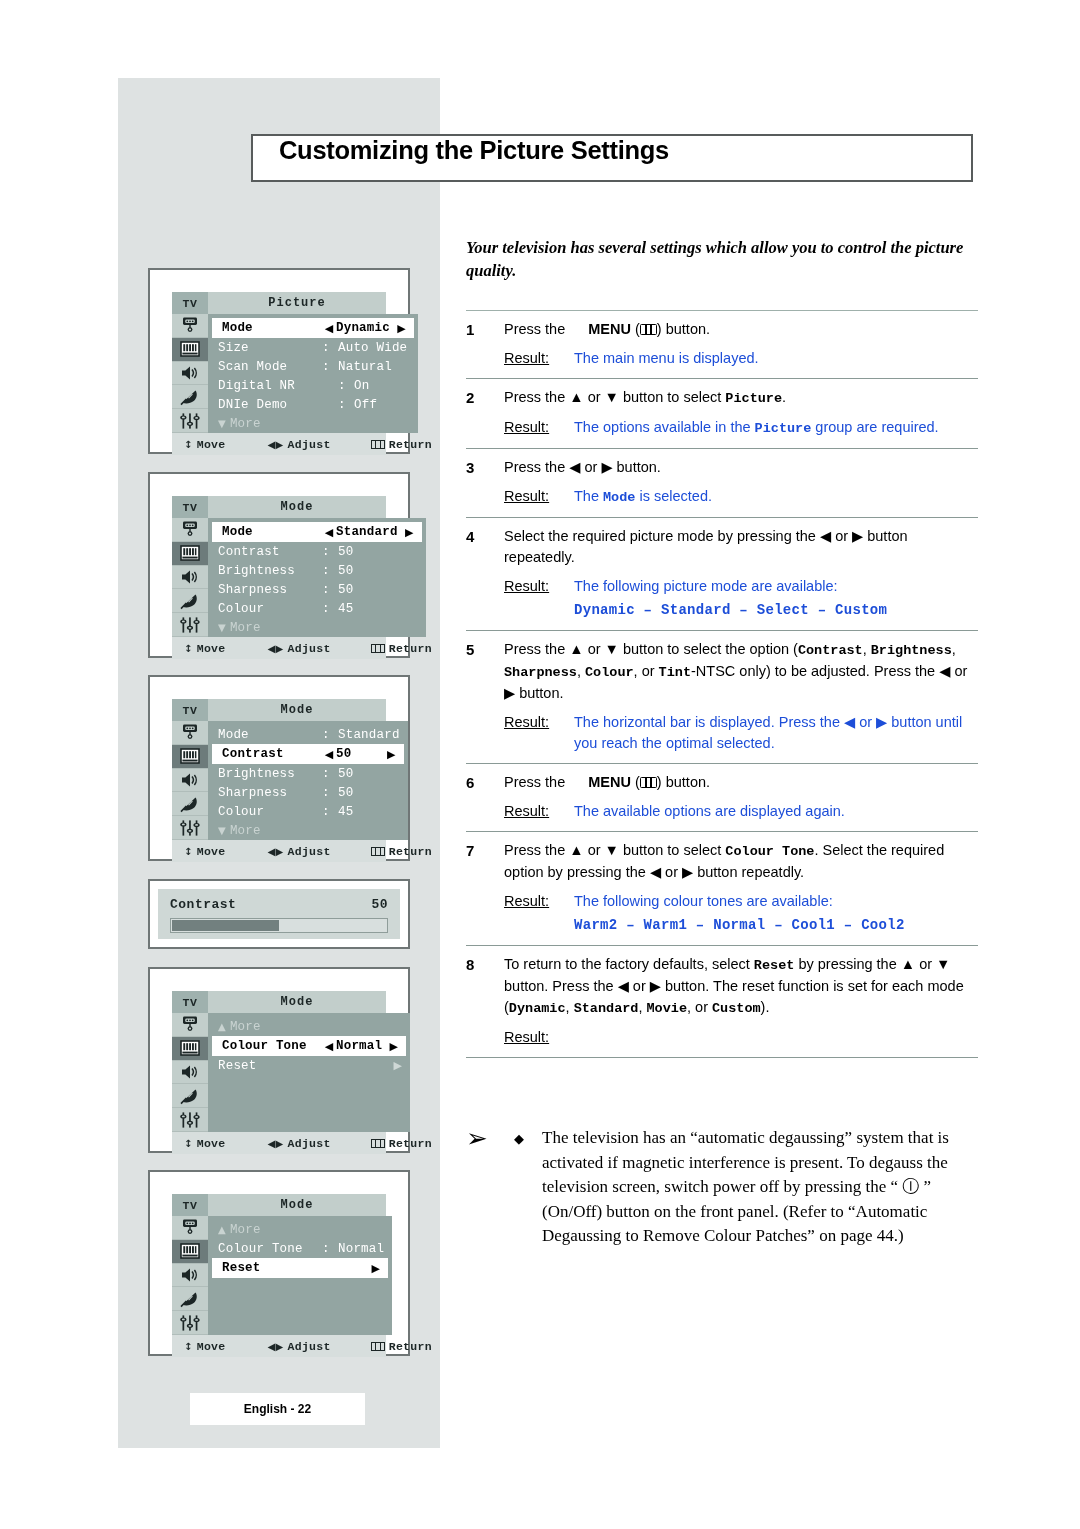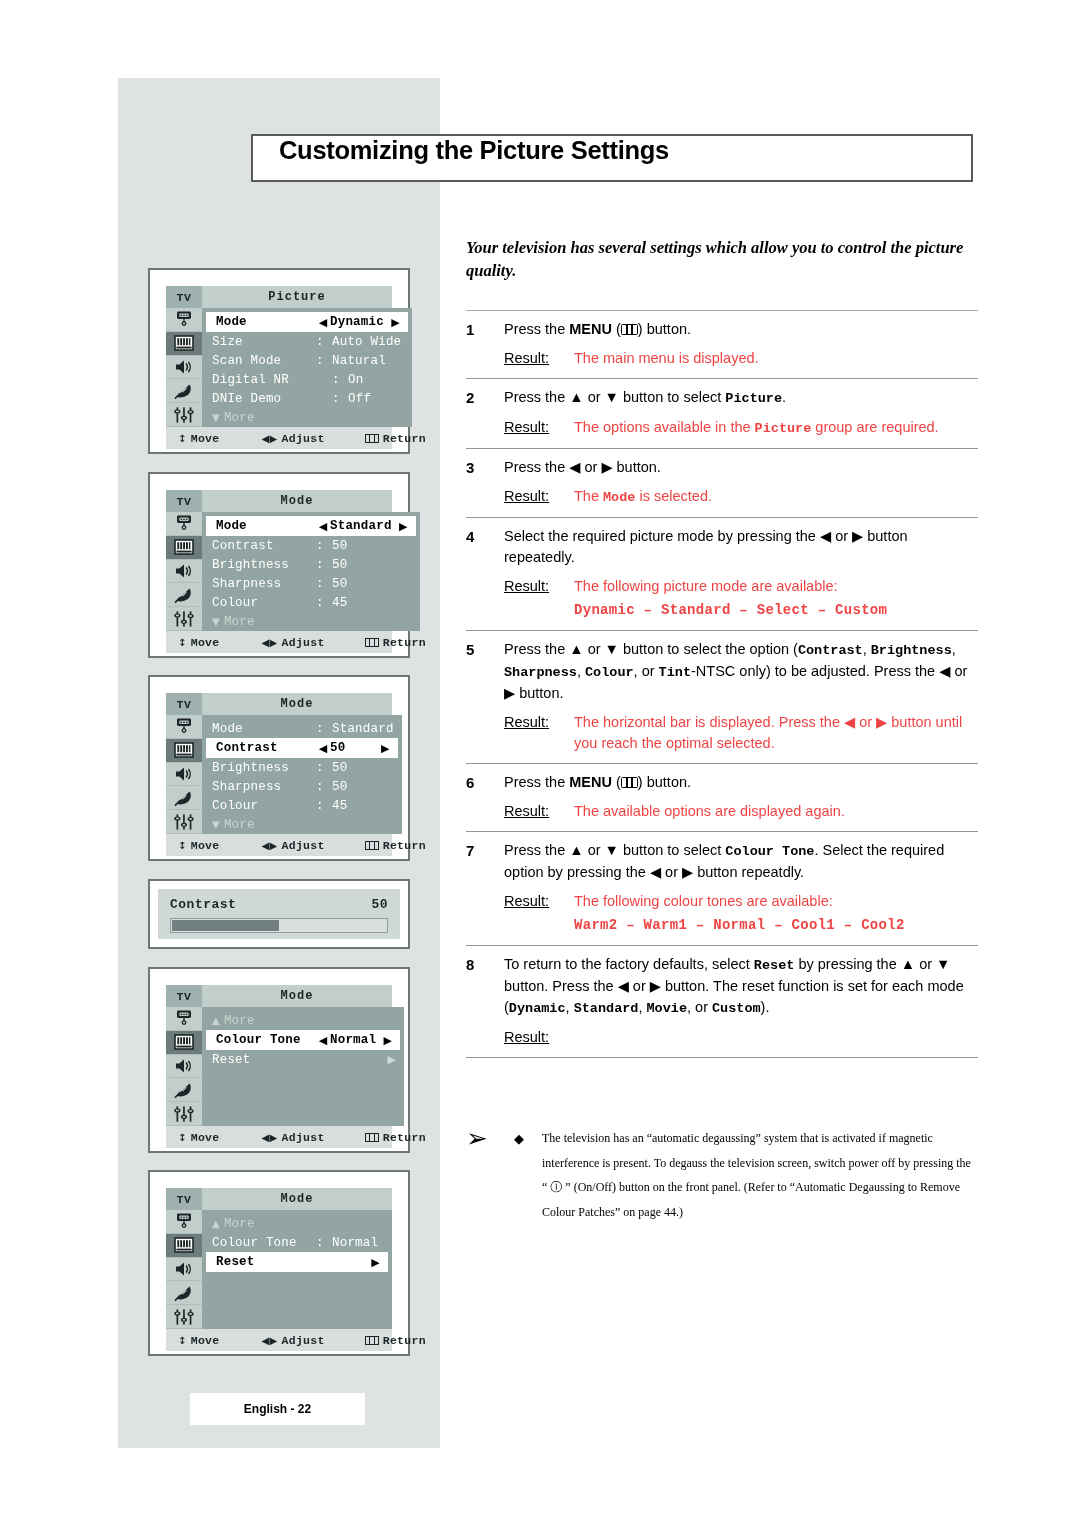--- a/index.html
+++ b/index.html
@@ -78,28 +78,28 @@
   .result-row{
     display:flex;margin-top:8px;
   }
   .result-label{
     width:70px;flex:0 0 70px;
     font-size:14.5px;line-height:21px;
     text-decoration:underline;
     color:#000;
   }
   .result-text{
-    flex:1;font-size:14.5px;line-height:21px;color:#ef4444;
+    flex:1;font-size:14.5px;line-height:21px;color:#1d4ed8;
   }
   .mono{
     font-family:"Liberation Mono", monospace;
     font-weight:bold;
     font-size:13.5px;
   }
-  .bold{font-weight:bold;}
+  .bold{font-weight:bold;margin-left:19px;}
   .modes-line{
     font-family:"Liberation Mono", monospace;
     font-weight:bold;
     font-size:14px;
     letter-spacing:0.3px;
     margin-top:3px;
   }
 
   
   .note{
@@ -113,30 +113,30 @@
     font-size:26px;line-height:24px;color:#000;
     font-family:"DejaVu Sans", sans-serif;
   }
   .note-bullet{
     width:28px;flex:0 0 28px;
     font-size:13px;line-height:26px;color:#000;
   }
   .note-text{
     flex:1;
     font-family:"Liberation Serif", serif;
-    font-size:12px;line-height:24.6px;color:#000;
+    font-size:17px;line-height:24.6px;color:#000;
   }
 
   
   .osd{
     position:absolute;
     background:#ffffff;
     border:2px solid #6f7676;
     box-sizing:border-box;
-    padding:16px;
+    padding:22px;
   }
   .osd-inner{
     width:100%;height:100%;
     display:flex;flex-direction:column;
     font-family:"Liberation Mono", monospace;
   }
   .osd-titlebar{
     display:flex;height:22px;flex:0 0 22px;
   }
   .osd-tv{

